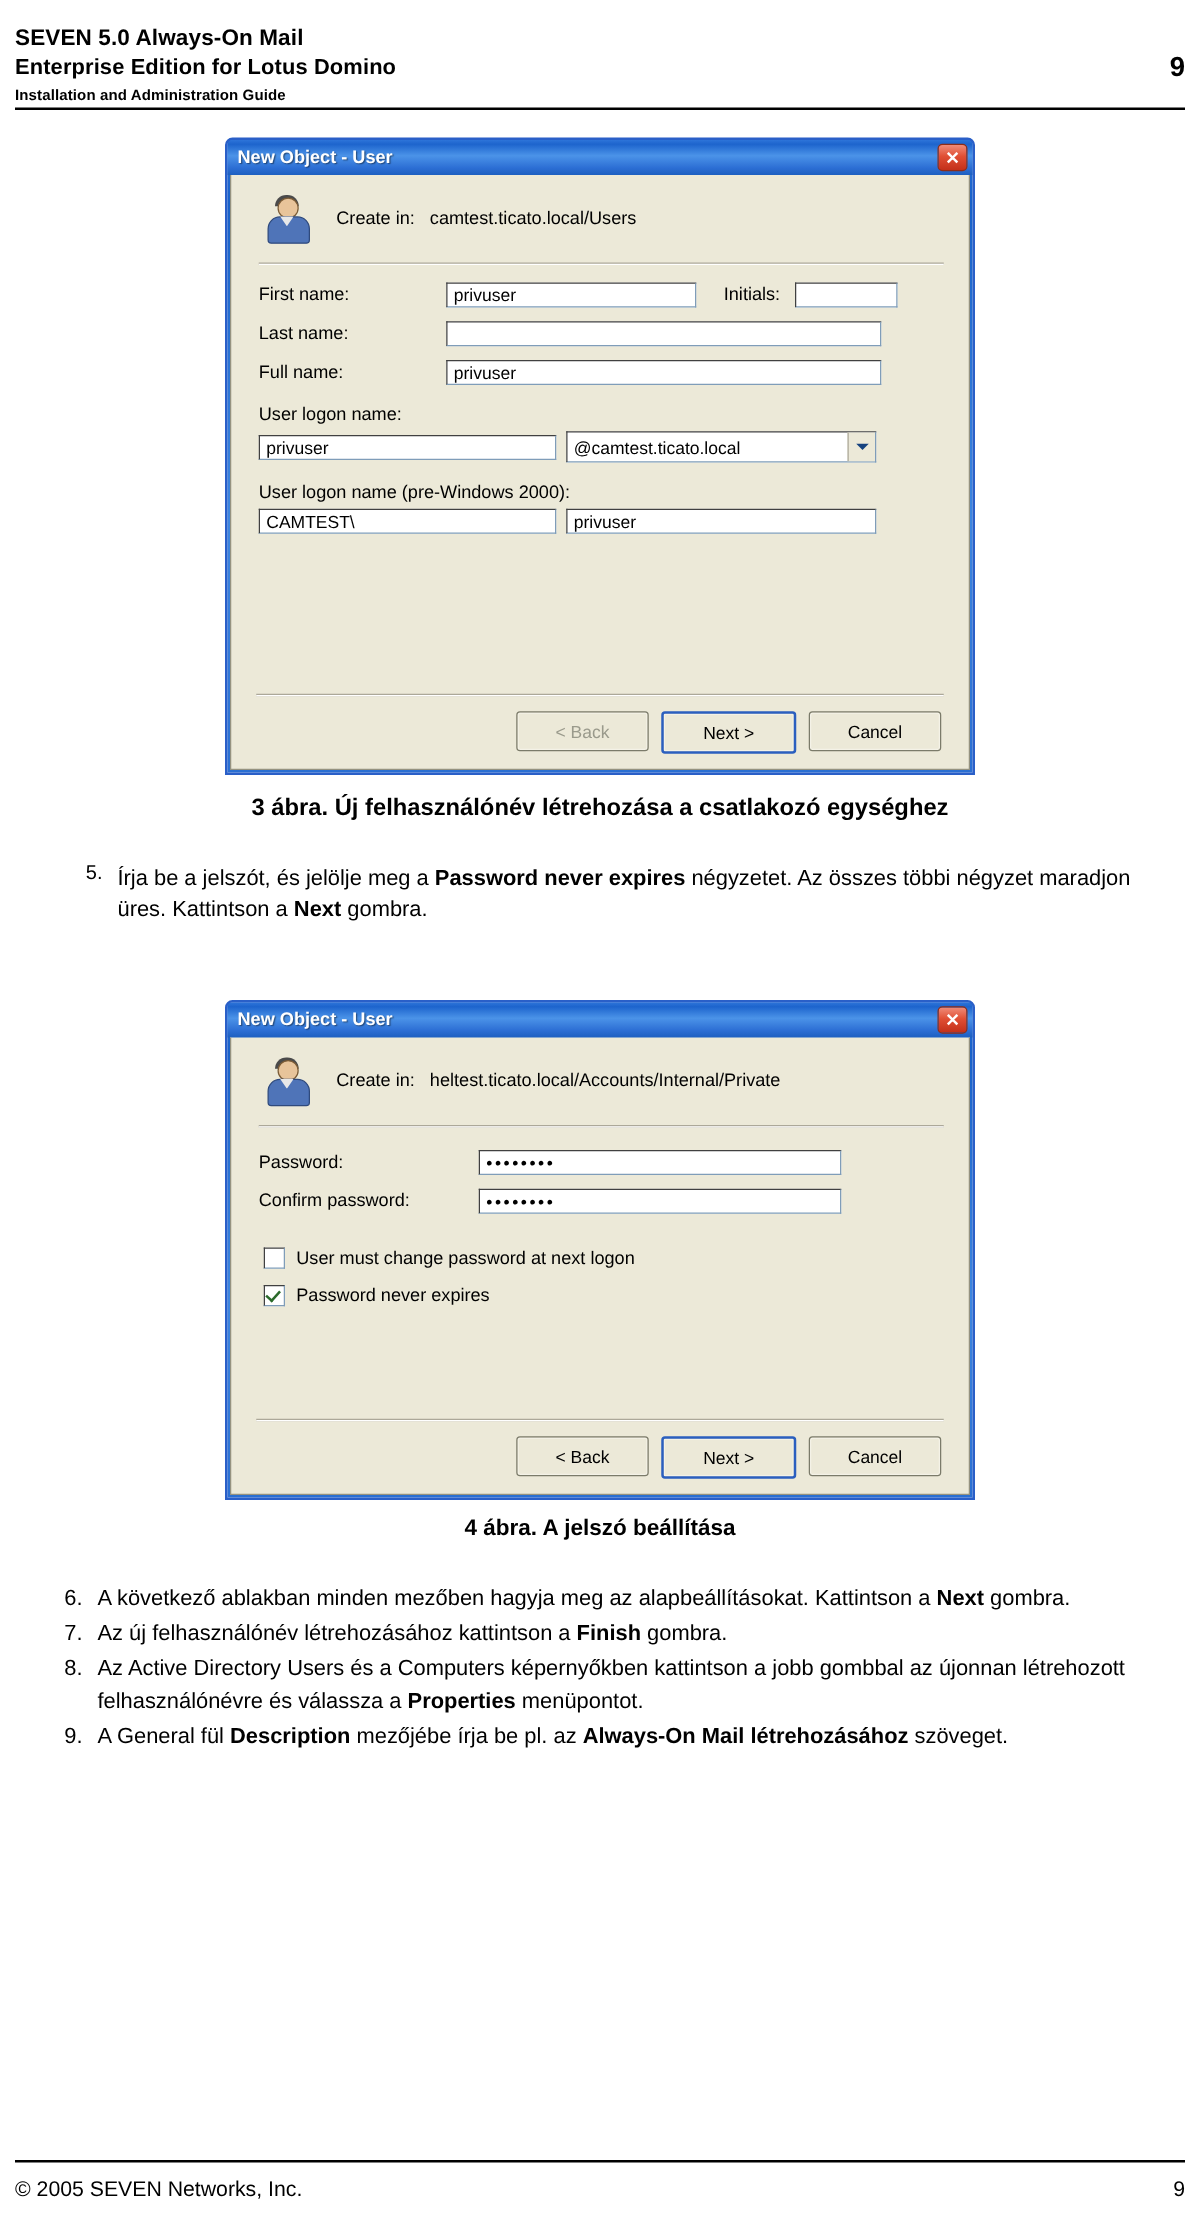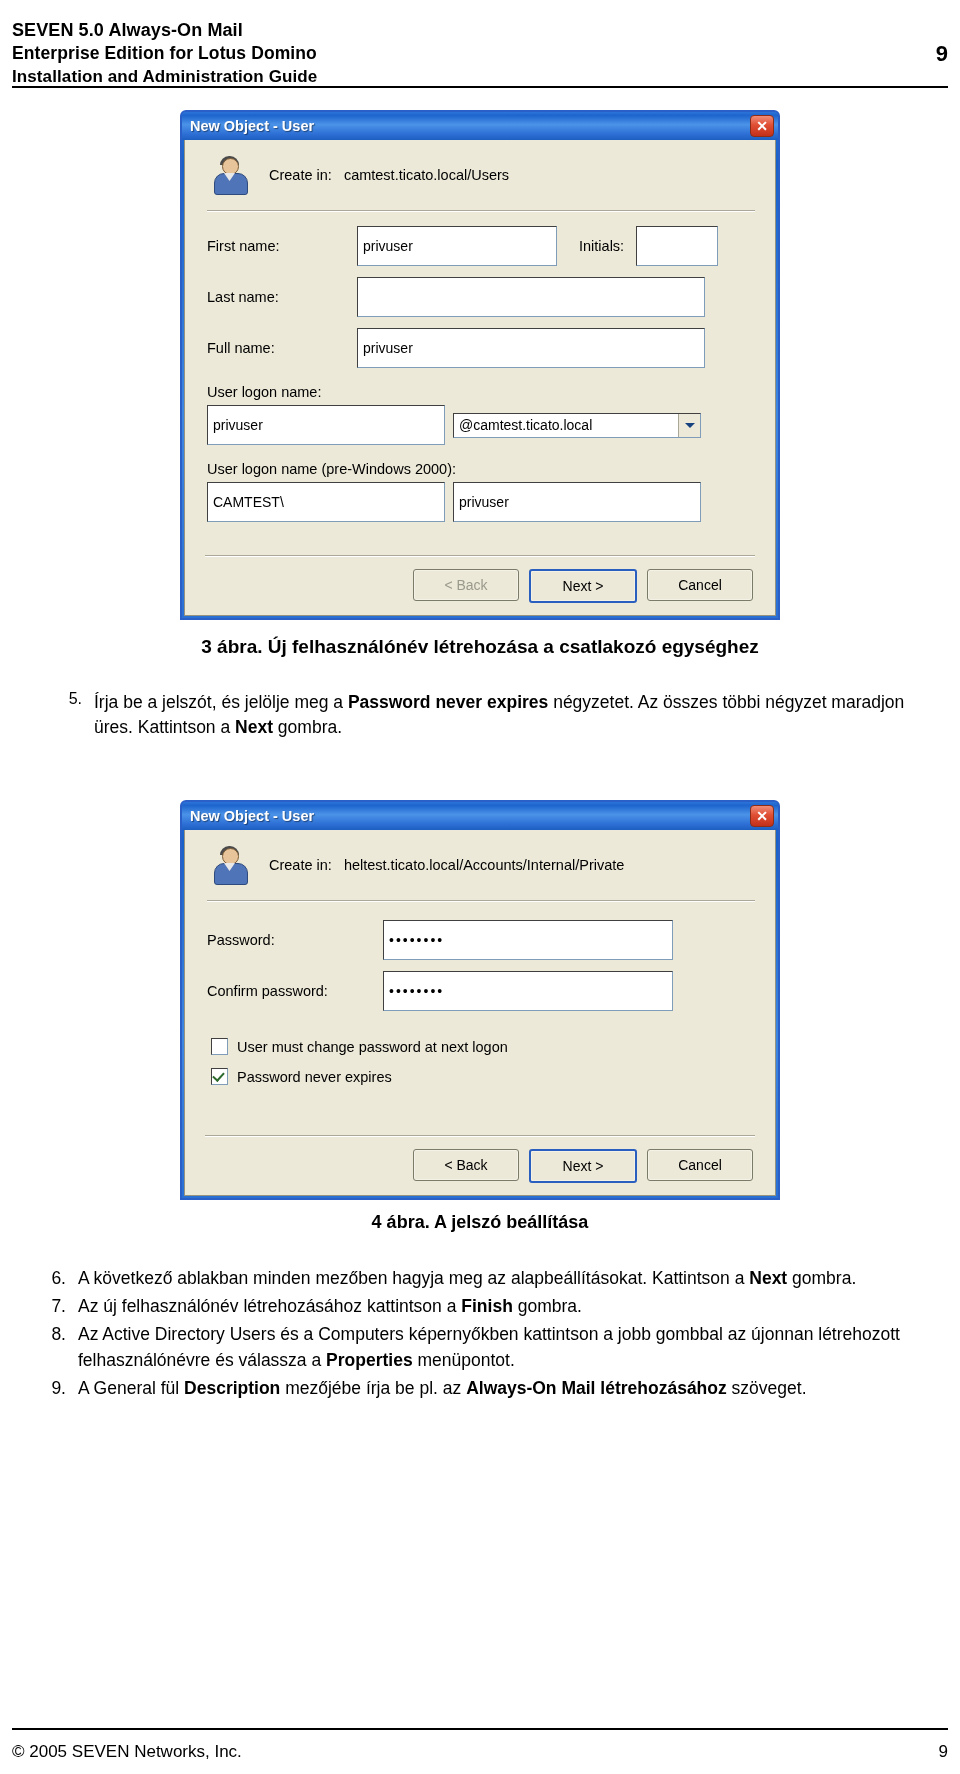--- a/index.html
+++ b/index.html
@@ -32,21 +32,21 @@
     margin-top: 11px;
   }
   .header-lines {
     font-size: 17.5px;
     line-height: 23px;
     font-weight: bold;
     letter-spacing: 0.1px;
   }
   .header-line1 { font-size: 18px; }
   .header-line2 { font-size: 17.5px; }
-  .header-line3 { font-size: 17px; }
+  .header-line3 { font-size: 12px; }
   .header-pageno {
     position: absolute;
     right: 0;
     top: 22px;
     font-size: 22px;
     font-weight: bold;
   }
   .header-rule {
     position: absolute;
     left: 12px;
@@ -182,21 +182,21 @@
     font-size: 14.5px;
     width: 150px;
     flex: 0 0 auto;
     white-space: nowrap;
   }
   .tinput {
     background: #ffffff;
     border: 1px solid #7f9db9;
     border-top-color: #404040;
     border-left-color: #404040;
-    height: 40px;
+    height: 20px;
     display: flex;
     align-items: center;
     padding: 0 5px;
     font-size: 14px;
     box-sizing: border-box;
     color: #000;
   }
   .stack-label {
     font-size: 14.5px;
     margin: 6px 0 5px 0;

